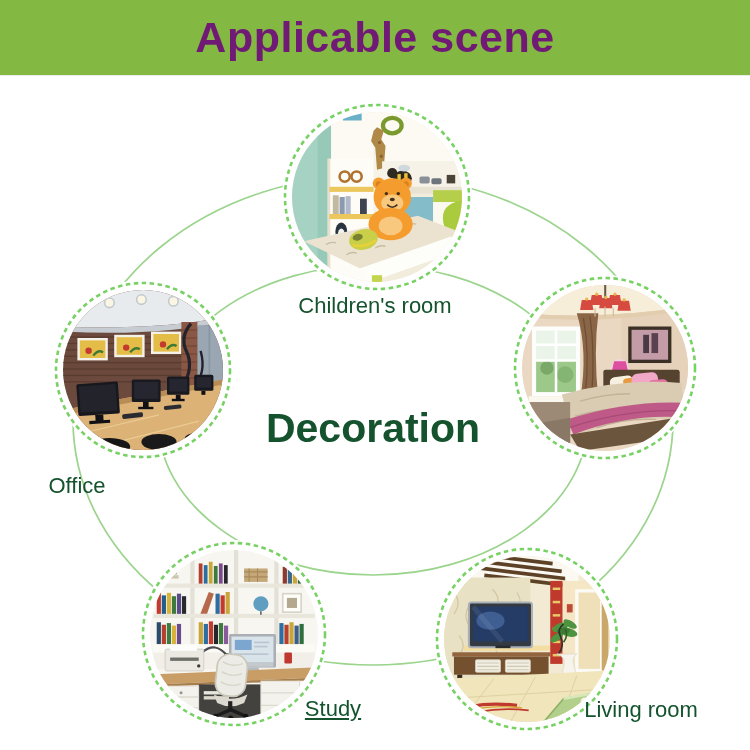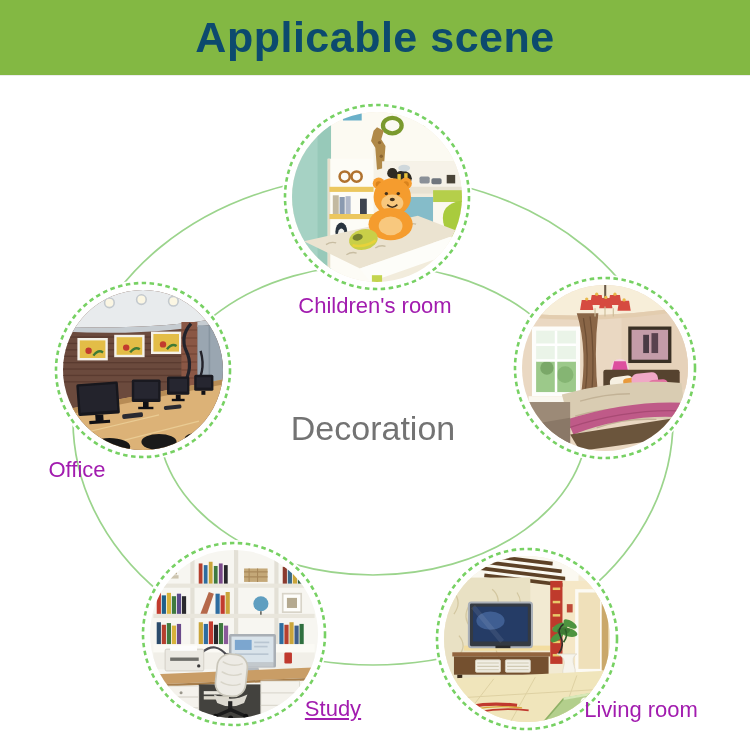--- a/index.html
+++ b/index.html
@@ -1,27 +1,27 @@
 <!DOCTYPE html>
 <html><head>
 <meta charset="utf-8">
 <style>
   html,body{margin:0;padding:0;background:#fff;}
   .stage{position:relative;width:750px;height:750px;background:#ffffff;overflow:hidden;
          font-family:"Liberation Sans",sans-serif;}
   .banner{position:absolute;left:0;top:0;width:750px;height:75px;background:#83b843;
           display:flex;align-items:center;justify-content:center;border-bottom:1px solid #ececec;}
-  .banner-title{margin:0;color:#0c4a6e;font-size:43px;font-weight:bold;letter-spacing:.5px;}
+  .banner-title{margin:0;color:#701a75;font-size:43px;font-weight:bold;letter-spacing:.5px;}
   .connectors{position:absolute;left:0;top:0;}
   .scene{position:absolute;}
   .scene svg{display:block;}
-  .scene-label{position:absolute;transform:translate(-50%,-50%);font-size:22px;color:#a21caf;
+  .scene-label{position:absolute;transform:translate(-50%,-50%);font-size:22px;color:#14532d;
                white-space:nowrap;}
   .center-title{position:absolute;left:373px;top:428px;transform:translate(-50%,-50%);
-                font-size:34px;font-weight:normal;color:#737373;}
+                font-size:41px;font-weight:bold;color:#14532d;}
 </style>
 </head>
 <body>
 
 <div class="stage">
 
   <div class="banner">
     <h1 class="banner-title">Applicable scene</h1>
   </div>
 
@@ -449,19 +449,19 @@
         <path d="M120 200 L144 172 L200 162 L200 200 Z" fill="#b3cf8c" stroke="#8fb166" stroke-width="2"></path>
         <path d="M144 172 L200 162" stroke="#d8e8b8" stroke-width="3"></path>
         <circle cx="170" cy="176" r="5.5" fill="#fcfcf8"></circle>
             <ellipse cx="170" cy="183" rx="6" ry="2" fill="#8fb166" opacity="0.6"></ellipse>
       </g>
         </g>
     </svg>
   </div>
 
   <div class="scene-label" style="left:375px;top:306px;">Children's room</div>
-  <div class="scene-label" style="left:77px;top:470px;">Office</div>
+  <div class="scene-label" style="left:77px;top:486px;">Office</div>
   <div class="scene-label" style="left:333px;top:709px;text-decoration:underline;">Study</div>
   <div class="scene-label" style="left:641px;top:710px;">Living room</div>
 
   <div class="center-title">Decoration</div>
 
 </div>
 
 </body></html>

